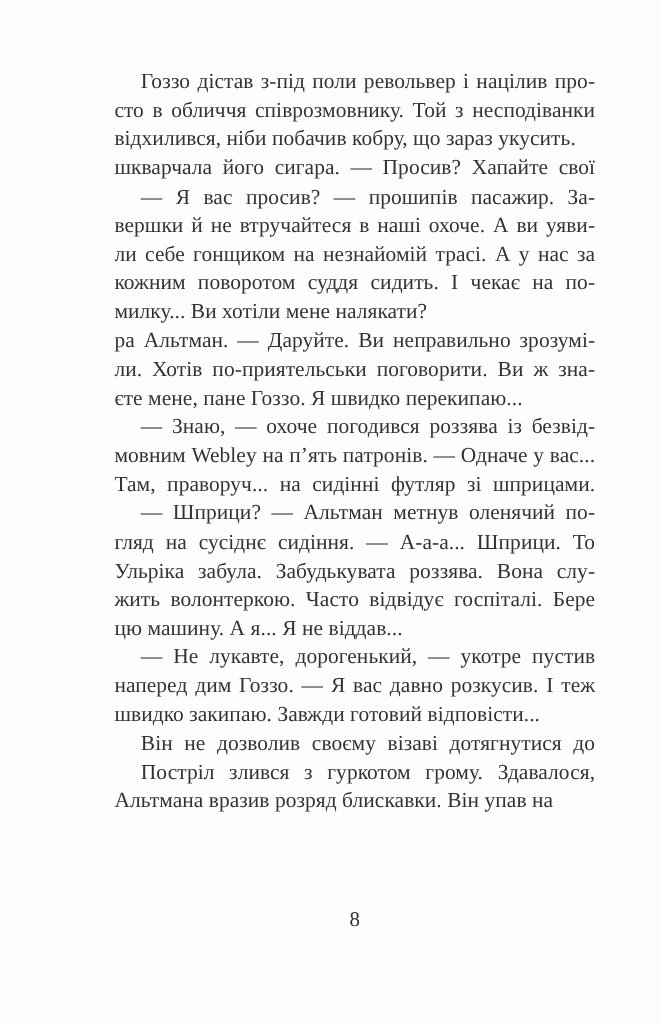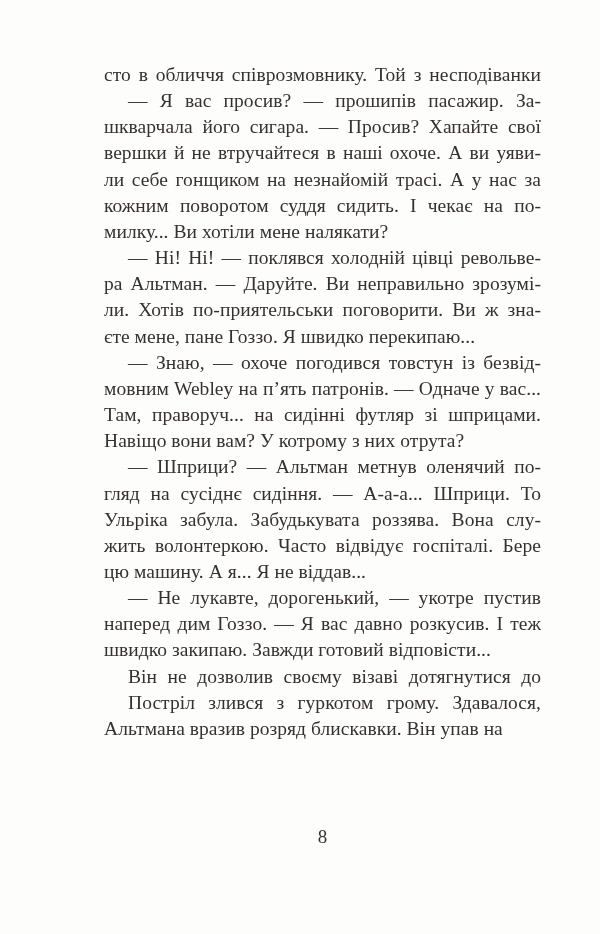--- a/index.html
+++ b/index.html
@@ -50,35 +50,35 @@
     font-size: 19px;
     line-height: 26px;
     color: #36312f;
   }
 </style>
 </head>
 <body>
 
 <div class="book-page">
   <div class="text-block">
+      <div class="text-line para-first">Гоззо дістав з-під поли револьвер і націлив про-</div>
       <div class="text-line">сто в обличчя співрозмовнику. Той з несподіванки</div>
+      <div class="text-line para-last">відхилився, ніби побачив кобру, що зараз укусить.</div>
+      <div class="text-line">шкварчала його сигара. — Просив? Хапайте свої</div>
       <div class="text-line para-first">— Я вас просив? — прошипів пасажир. За-</div>
-      <div class="text-line">шкварчала його сигара. — Просив? Хапайте свої</div>
       <div class="text-line">вершки й не втручайтеся в наші охоче. А ви уяви-</div>
       <div class="text-line">ли себе гонщиком на незнайомій трасі. А у нас за</div>
       <div class="text-line">кожним поворотом суддя сидить. І чекає на по-</div>
       <div class="text-line para-last">милку... Ви хотіли мене налякати?</div>
-      <div class="text-line para-first">— Ні! Ні! — поклявся холодній цівці револьве-</div>
       <div class="text-line">ра Альтман. — Даруйте. Ви неправильно зрозумі-</div>
       <div class="text-line">ли. Хотів по-приятельськи поговорити. Ви ж зна-</div>
       <div class="text-line para-last">єте мене, пане Гоззо. Я швидко перекипаю...</div>
-      <div class="text-line para-first">— Знаю, — охоче погодився товстун із безвід-</div>
+      <div class="text-line para-first">— Знаю, — охоче погодився роззява із безвід-</div>
       <div class="text-line">мовним Webley на п’ять патронів. — Одначе у вас...</div>
       <div class="text-line">Там, праворуч... на сидінні футляр зі шприцами.</div>
-      <div class="text-line para-last">Навіщо вони вам? У котрому з них отрута?</div>
       <div class="text-line para-first">— Шприци? — Альтман метнув оленячий по-</div>
       <div class="text-line">гляд на сусіднє сидіння. — А-а-а... Шприци. То</div>
       <div class="text-line">Ульріка забула. Забудькувата роззява. Вона слу-</div>
       <div class="text-line">жить волонтеркою. Часто відвідує госпіталі. Бере</div>
       <div class="text-line para-last">цю машину. А я... Я не віддав...</div>
       <div class="text-line para-first">— Не лукавте, дорогенький, — укотре пустив</div>
       <div class="text-line">наперед дим Гоззо. — Я вас давно розкусив. І теж</div>
       <div class="text-line para-last">швидко закипаю. Завжди готовий відповісти...</div>
       <div class="text-line para-first">Він не дозволив своєму візаві дотягнутися до</div>
       <div class="text-line para-first">Постріл злився з гуркотом грому. Здавалося,</div>

